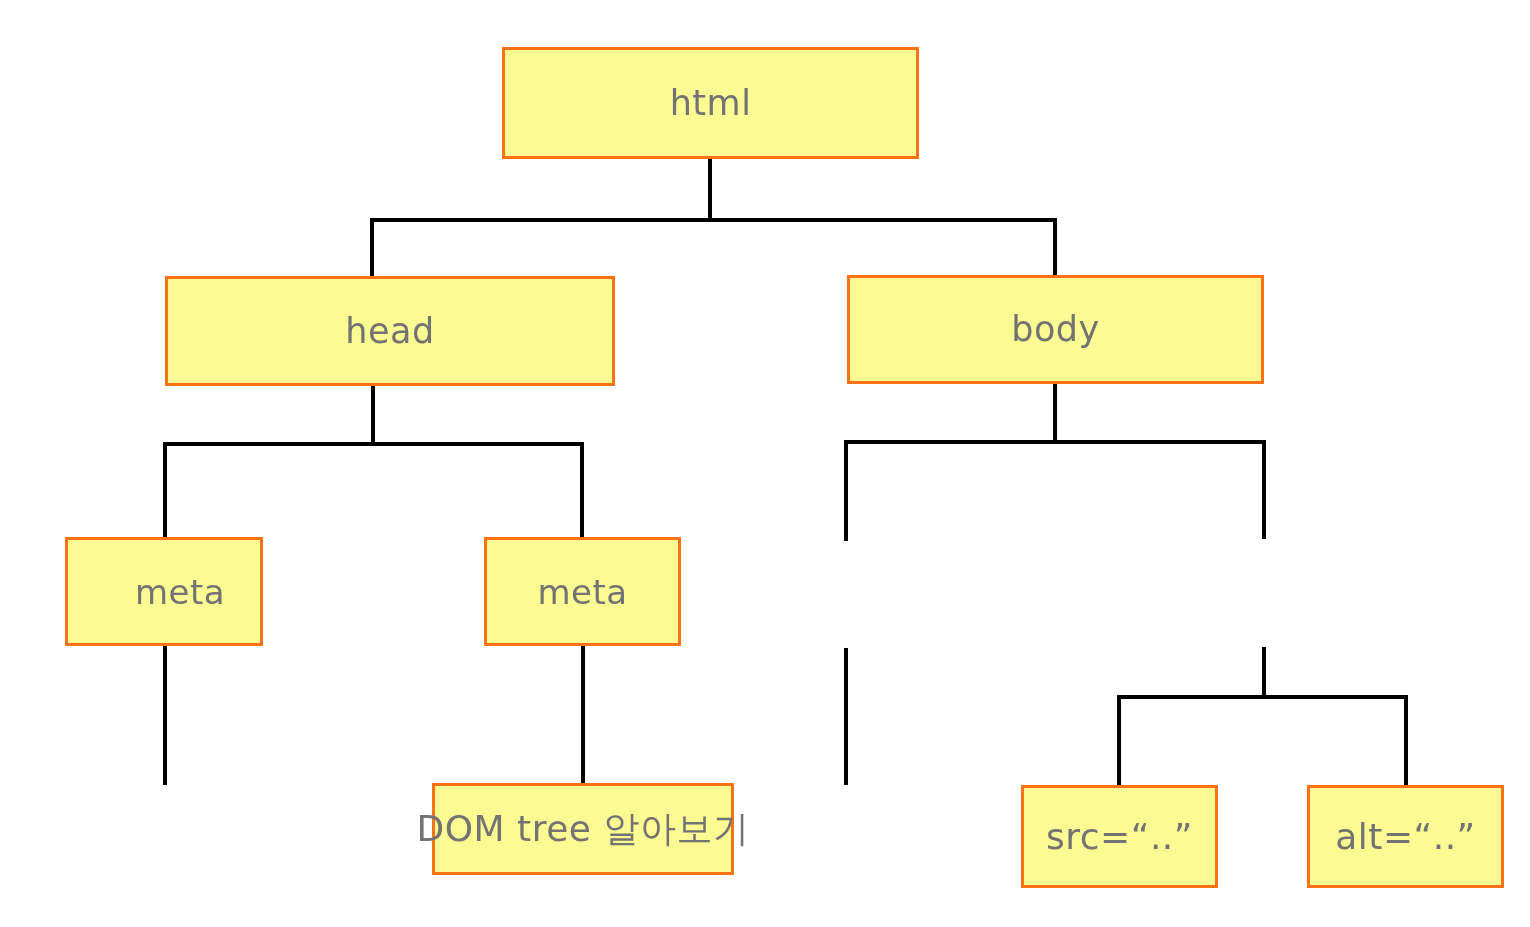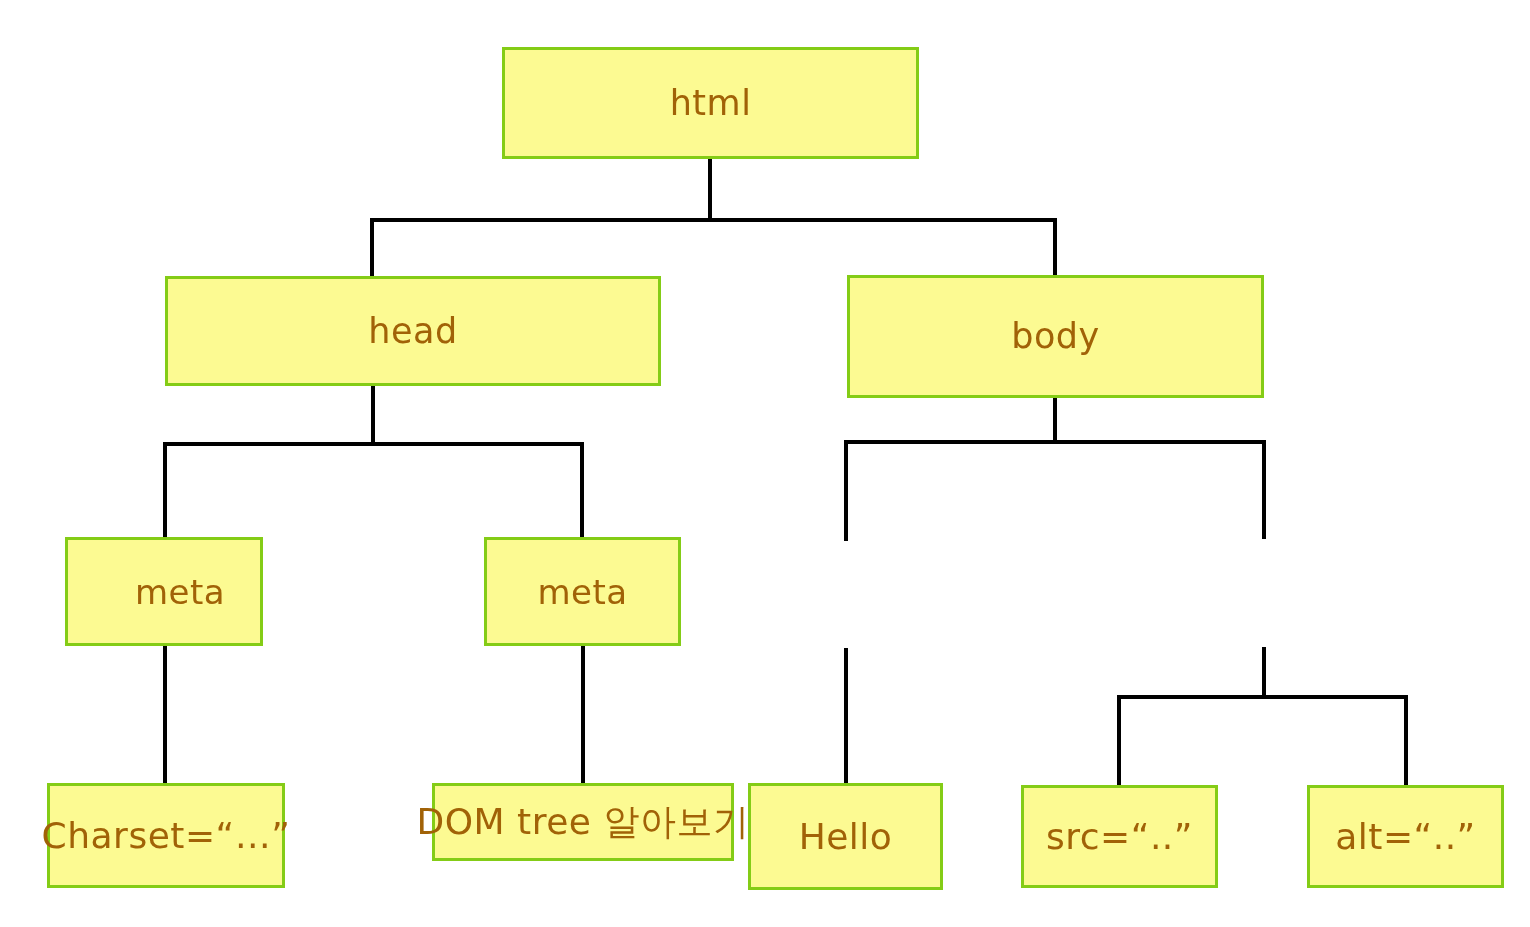--- a/index.html
+++ b/index.html
@@ -24,25 +24,25 @@
     left: 0;
     top: 0;
     width: 1530px;
     height: 927px;
     pointer-events: none;
   }
   .node {
     position: absolute;
     box-sizing: border-box;
     background: #fcfa92;
-    border: 3px solid #84cc16;
+    border: 3px solid #f97316;
     display: flex;
     align-items: center;
     justify-content: center;
-    color: #a16207;
+    color: #737373;
     z-index: 2;
   }
   .node-label {
     display: block;
     text-align: center;
     line-height: 1;
     white-space: nowrap;
     letter-spacing: 0.5px;
     font-weight: 400;
   }
@@ -98,49 +98,43 @@
         <path d="M1119,695 L1119,787"></path>
         <path d="M1406,695 L1406,787"></path>
       </g>
     </g>
   </svg>
 
   <div class="node lvl0" style="left:502px; top:47px; width:417px; height:112px;">
     <span class="node-label">html</span>
   </div>
 
-  <div class="node lvl1" style="left:165px; top:276px; width:496px; height:110px;">
+  <div class="node lvl1" style="left:165px; top:276px; width:450px; height:110px;">
     <span class="node-label">head</span>
   </div>
 
-  <div class="node lvl1" style="left:847px; top:275px; width:417px; height:123px;">
+  <div class="node lvl1" style="left:847px; top:275px; width:417px; height:109px;">
     <span class="node-label">body</span>
   </div>
 
   <div class="node lvl2" style="left:65px; top:537px; width:198px; height:109px;padding-left:32px;">
     <span class="node-label">meta</span>
   </div>
 
   <div class="node lvl2" style="left:484px; top:537px; width:197px; height:109px;">
     <span class="node-label">meta</span>
   </div>
 
 
 
-  <div class="node lvl3" style="left:47px; top:783px; width:238px; height:105px;">
-    <span class="node-label">Charset=“…”</span>
-  </div>
 
-  <div class="node lvl3" style="left:432px; top:783px; width:302px; height:78px;">
+  <div class="node lvl3" style="left:432px; top:783px; width:302px; height:92px;">
     <span class="node-label">DOM tree 알아보기</span>
   </div>
 
-  <div class="node lvl3" style="left:748px; top:783px; width:195px; height:107px;">
-    <span class="node-label">Hello</span>
-  </div>
 
   <div class="node lvl3" style="left:1021px; top:785px; width:197px; height:103px;">
     <span class="node-label">src=“..”</span>
   </div>
 
   <div class="node lvl3" style="left:1307px; top:785px; width:197px; height:103px;">
     <span class="node-label">alt=“..”</span>
   </div>
 
 </div>

